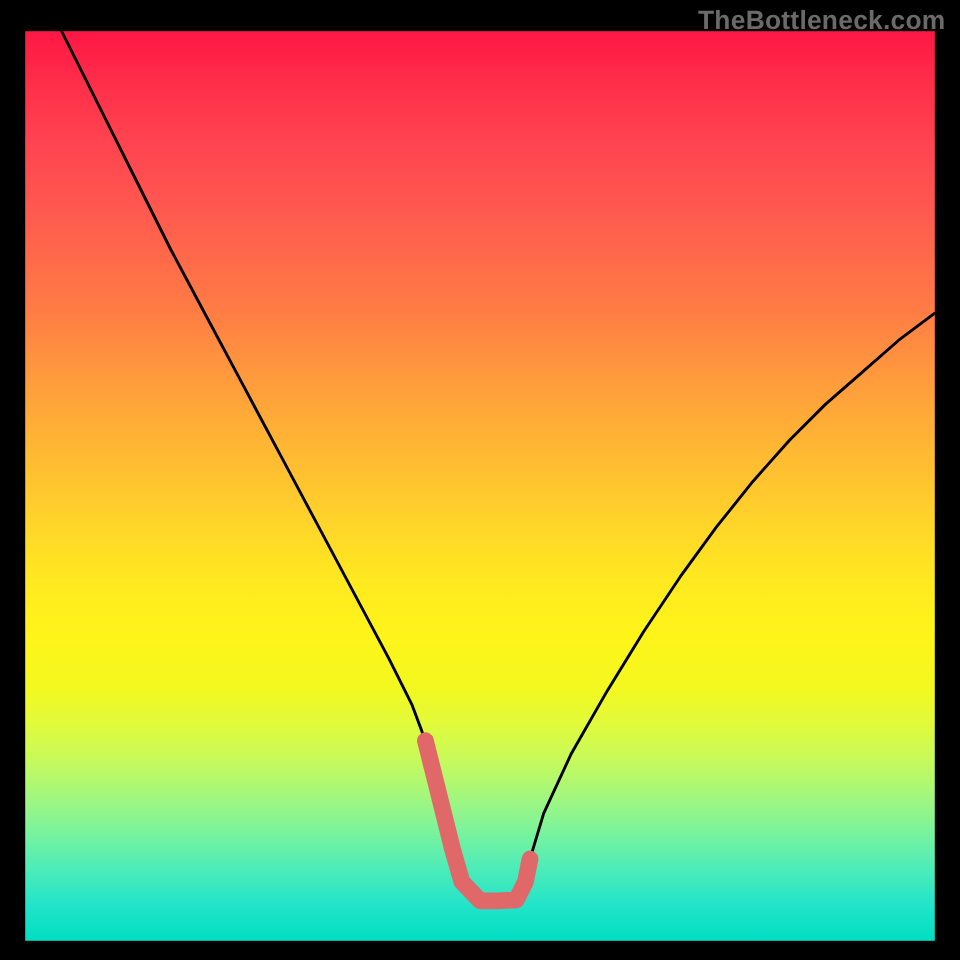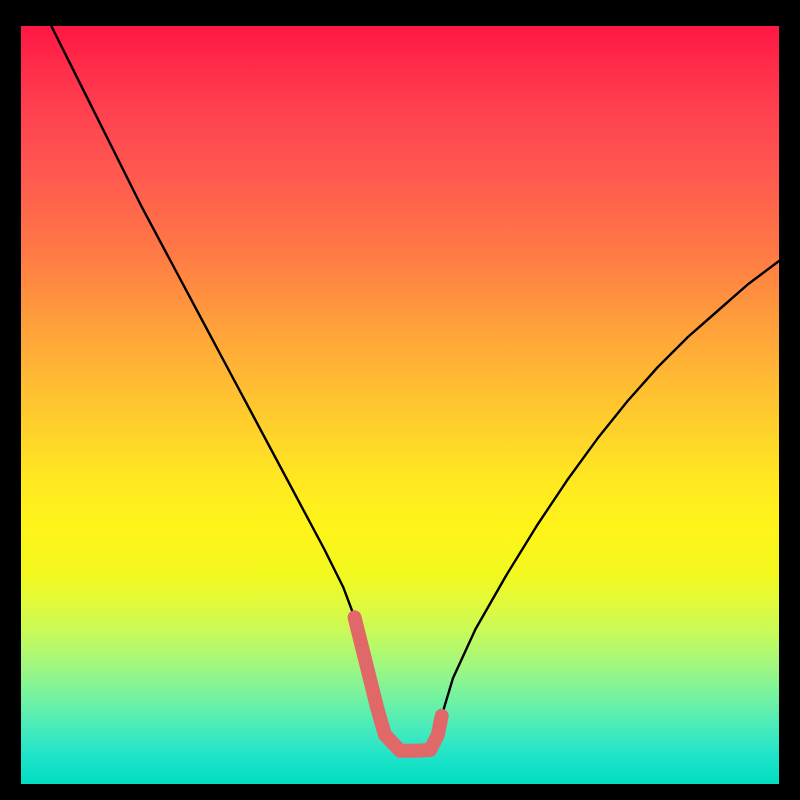--- a/index.html
+++ b/index.html
@@ -61,20 +61,21 @@
     left: 0;
     top: 0;
     width: 758px;
     height: 758px;
   }
 </style>
 </head>
 <body>
 
 <div class="frame">
+  <div class="watermark">TheBottleneck.com</div>
 
   <div class="plot-area">
     <svg class="curves" viewBox="0 0 758 758" preserveAspectRatio="none">
       <polyline id="main-curve" fill="none" stroke="#000" stroke-width="2.4" stroke-linecap="round" stroke-linejoin="round" points="30.32,0.00 60.64,60.64 90.96,121.28 121.28,181.92 151.60,238.77 181.92,295.62 212.24,352.47 242.56,409.32 272.88,466.17 303.20,523.02 322.15,560.92 333.52,591.24 341.10,621.56 348.68,651.88 356.26,682.20 363.84,708.73 379.00,724.65 394.16,724.65 409.32,723.89 416.90,708.73 420.69,689.78 432.06,651.88 454.80,602.61 485.12,549.55 515.44,500.28 545.76,454.80 576.08,413.11 606.40,375.21 636.72,341.10 667.04,310.78 697.36,284.25 727.68,257.72 758.00,234.98"></polyline>
       <polyline id="highlight-curve" fill="none" stroke="#e16868" stroke-width="14" stroke-linecap="round" stroke-linejoin="round" points="333.52,591.24 341.10,621.56 348.68,651.88 356.26,682.20 363.84,708.73 379.00,724.65 394.16,724.65 409.32,723.89 416.90,708.73 420.69,689.78"></polyline>
     </svg>
   </div>
 </div>
 
 </body></html>

